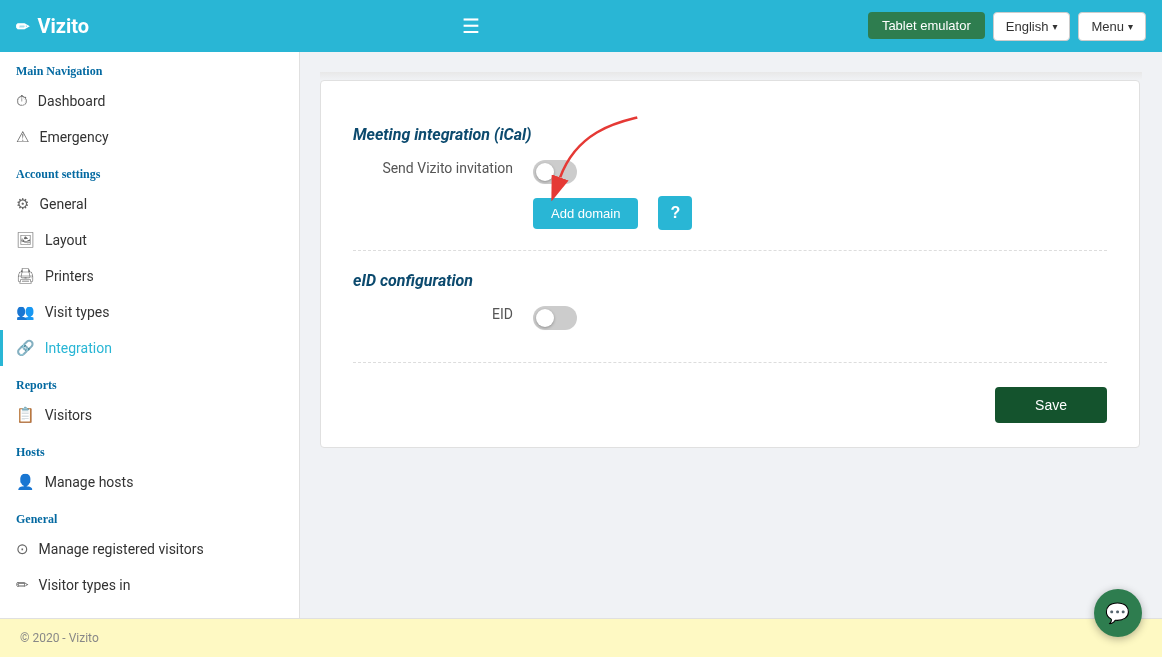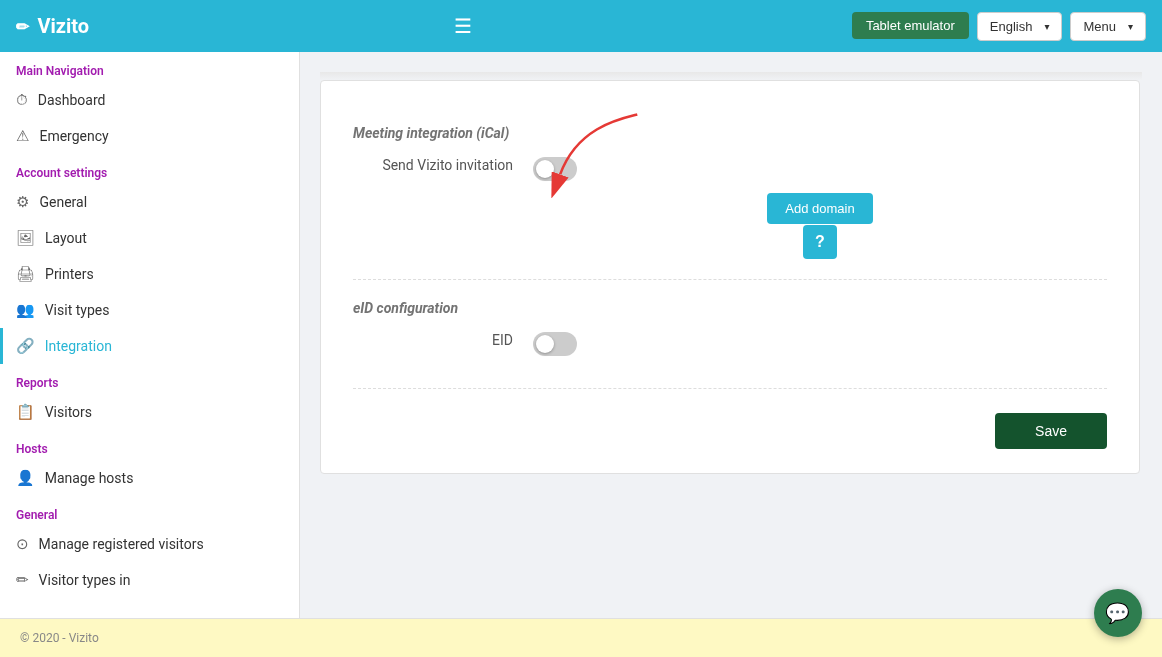--- a/index.html
+++ b/index.html
@@ -50,45 +50,46 @@
     .btn-outline {
       background: white;
       color: #333;
       border: 1px solid #ccc;
       padding: 6px 12px;
       border-radius: 4px;
       cursor: pointer;
       font-size: 13px;
       display: flex;
       align-items: center;
-      gap: 12px;
+      gap: 4px;
     }
     .dropdown-arrow { font-size: 10px; }
 
     
     .layout {
       display: flex;
       flex: 1;
       overflow: hidden;
     }
 
     
     .sidebar {
       width: 300px;
       background: white;
       border-right: 1px solid #e0e0e0;
       overflow-y: auto;
       flex-shrink: 0;
     }
     .sidebar-section-label {
       font-size: 12px;
-      color: #a21caf;
+      color: #0369a1;
       padding: 12px 16px 4px 16px;
       text-transform: none;
       font-weight: 600;
+      font-family: Liberation Serif, serif;
     }
     .sidebar-item {
       display: flex;
       align-items: center;
       padding: 9px 16px;
       cursor: pointer;
       color: #333;
       gap: 10px;
       font-size: 14px;
       position: relative;
@@ -118,23 +119,23 @@
 
     
     .section {
       padding: 20px 0;
       border-bottom: 1px dashed #ddd;
     }
     .section:last-of-type { border-bottom: none; }
     .section-title {
       font-weight: bold;
       font-style: italic;
-      color: #737373;
+      color: #0c4a6e;
       margin-bottom: 16px;
-      font-size: 14px;
+      font-size: 16px;
     }
     .field-row {
       display: flex;
       align-items: flex-start;
       margin-bottom: 12px;
     }
     .field-label {
       min-width: 180px;
       text-align: right;
       padding-right: 20px;
@@ -163,23 +164,22 @@
       height: 18px;
       background: white;
       border-radius: 50%;
       box-shadow: 0 1px 3px rgba(0,0,0,0.3);
     }
 
     
     .buttons-row {
       display: flex;
       align-items: center;
-      gap: 1px;
+      gap: 20px;
       margin-top: 4px;
-      flex-direction: column;
     }
     .btn-add-domain {
       background: #29b6d5;
       color: white;
       border: none;
       padding: 8px 18px;
       border-radius: 4px;
       cursor: pointer;
       font-size: 13px;
       font-weight: 500;

